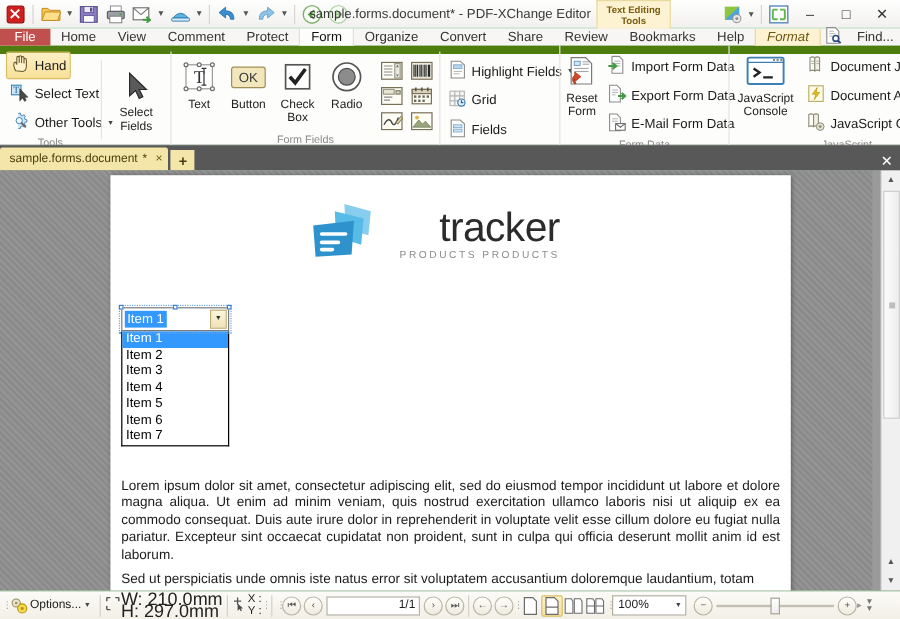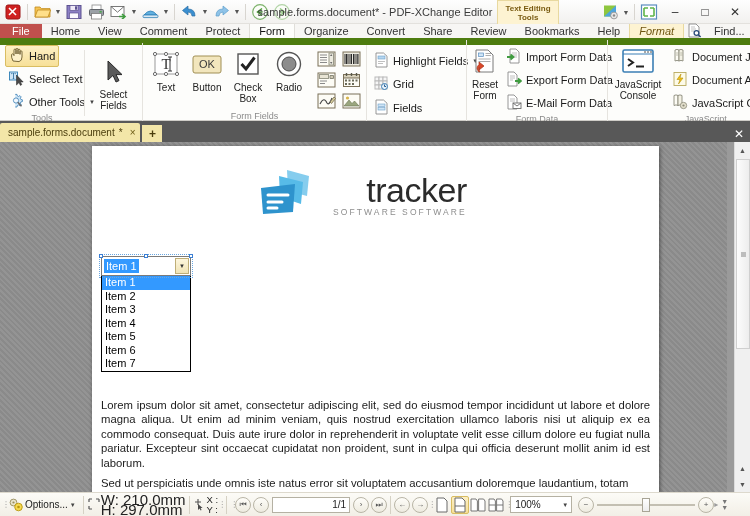--- a/index.html
+++ b/index.html
@@ -680,21 +680,21 @@
             <path d="M4 22 L38 18 L36 46 L6 48 z" fill="#2e93cd"></path>
             <g stroke="#fff" stroke-width="3" stroke-linecap="round">
               <path d="M11 29 h20"></path>
                 <path d="M11 36 h14"></path>
                 <path d="M11 42 h9"></path>
             </g>
           </svg>
         </span>
         <span>
           <div class="logo-text-main">tracker</div>
-          <div class="logo-text-sub">SOFTWARE SOFTWARE</div>
+          <div class="logo-text-sub">PRODUCTS PRODUCTS</div>
         </span>
       </div>
 
       <div class="combo-wrap">
         <div class="combo-field">
           <span class="combo-val">Item 1</span>
           <span class="combo-arrow">▼</span>
           <div class="handle" style="left:-3px;top:-3px"></div>
           <div class="handle" style="right:-3px;top:-3px"></div>
           <div class="handle" style="left:50%;top:-3px;margin-left:-2px"></div>

